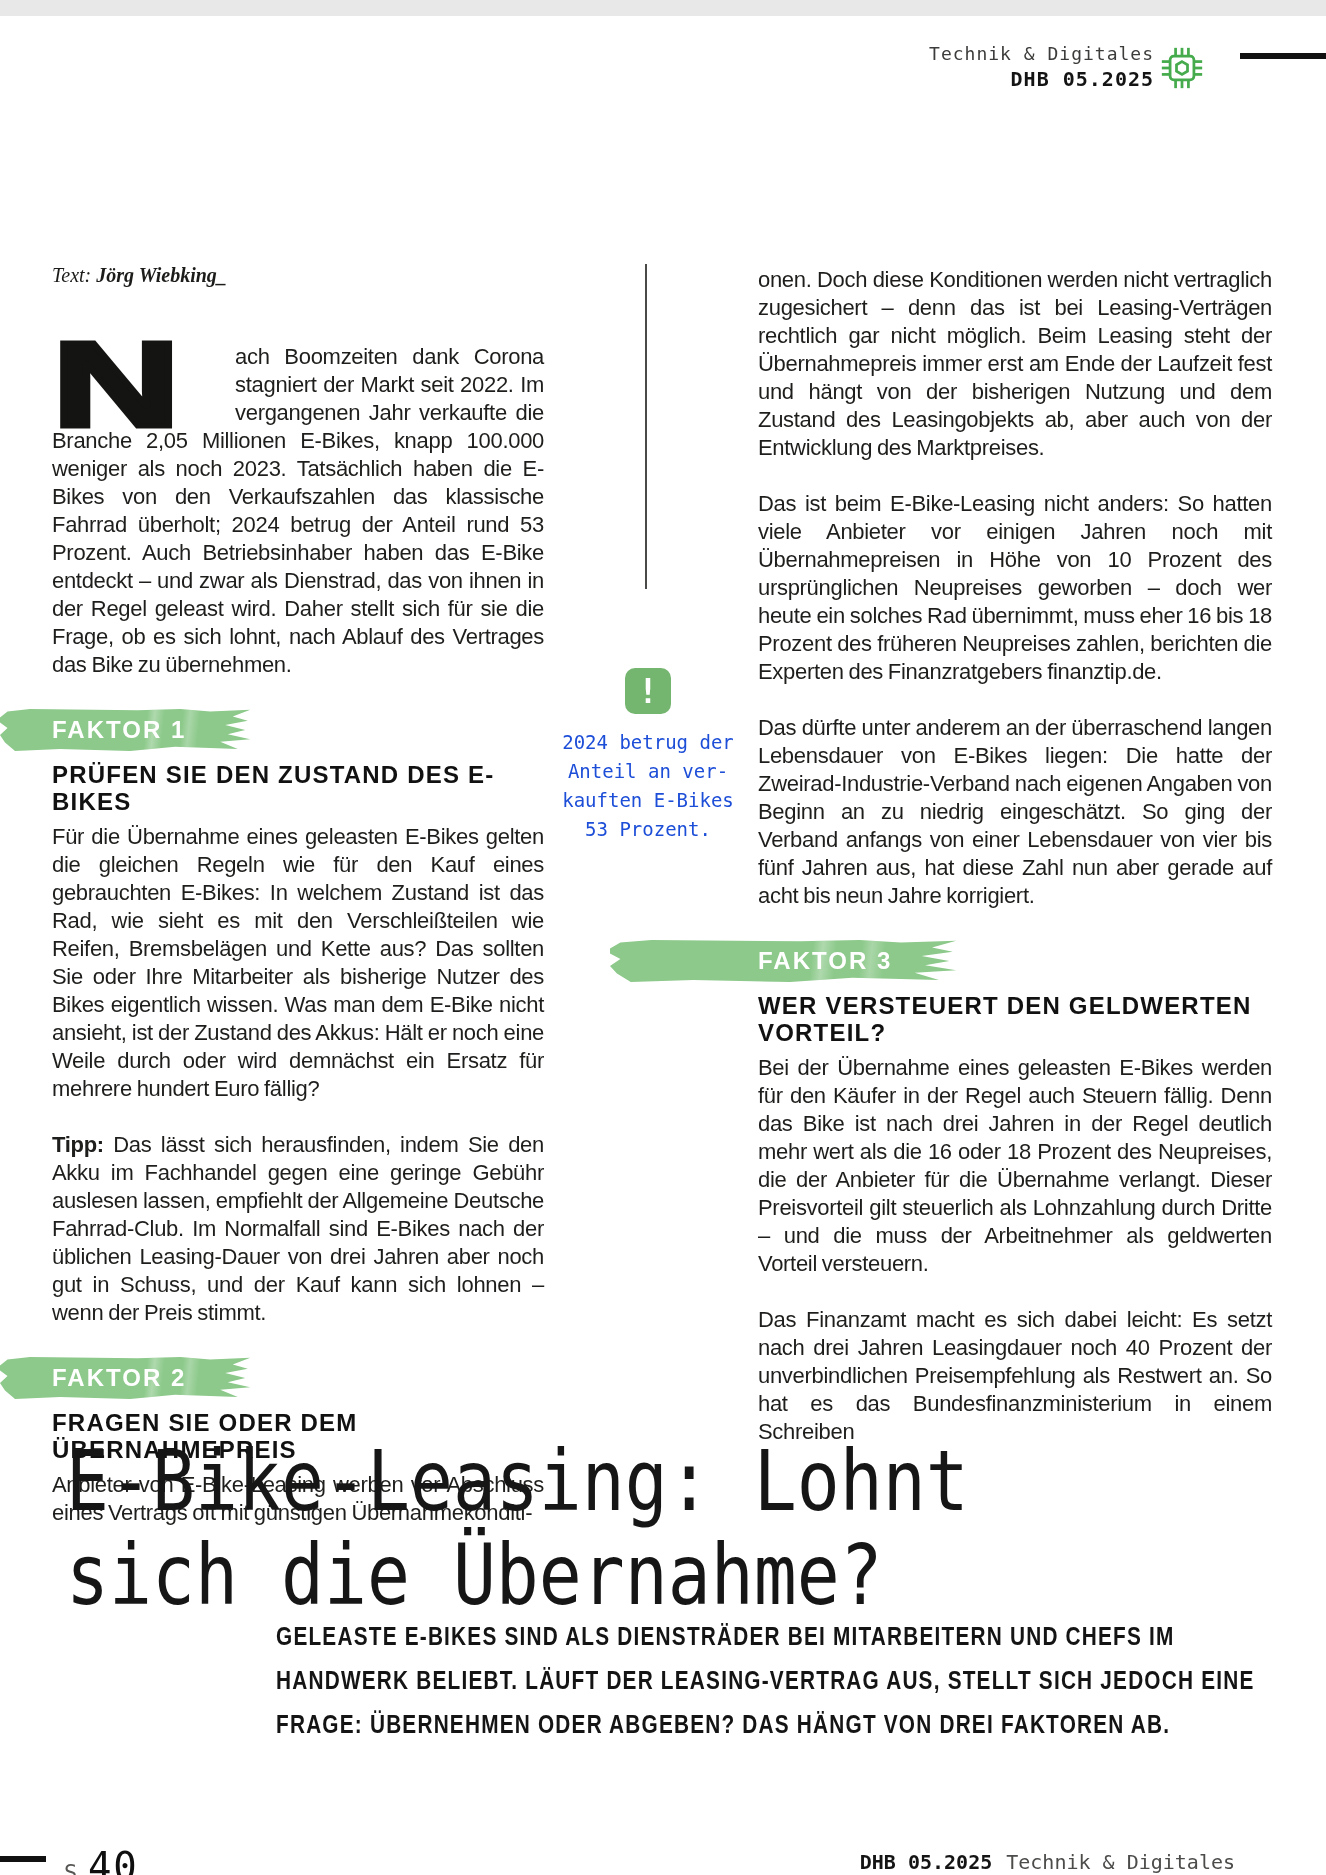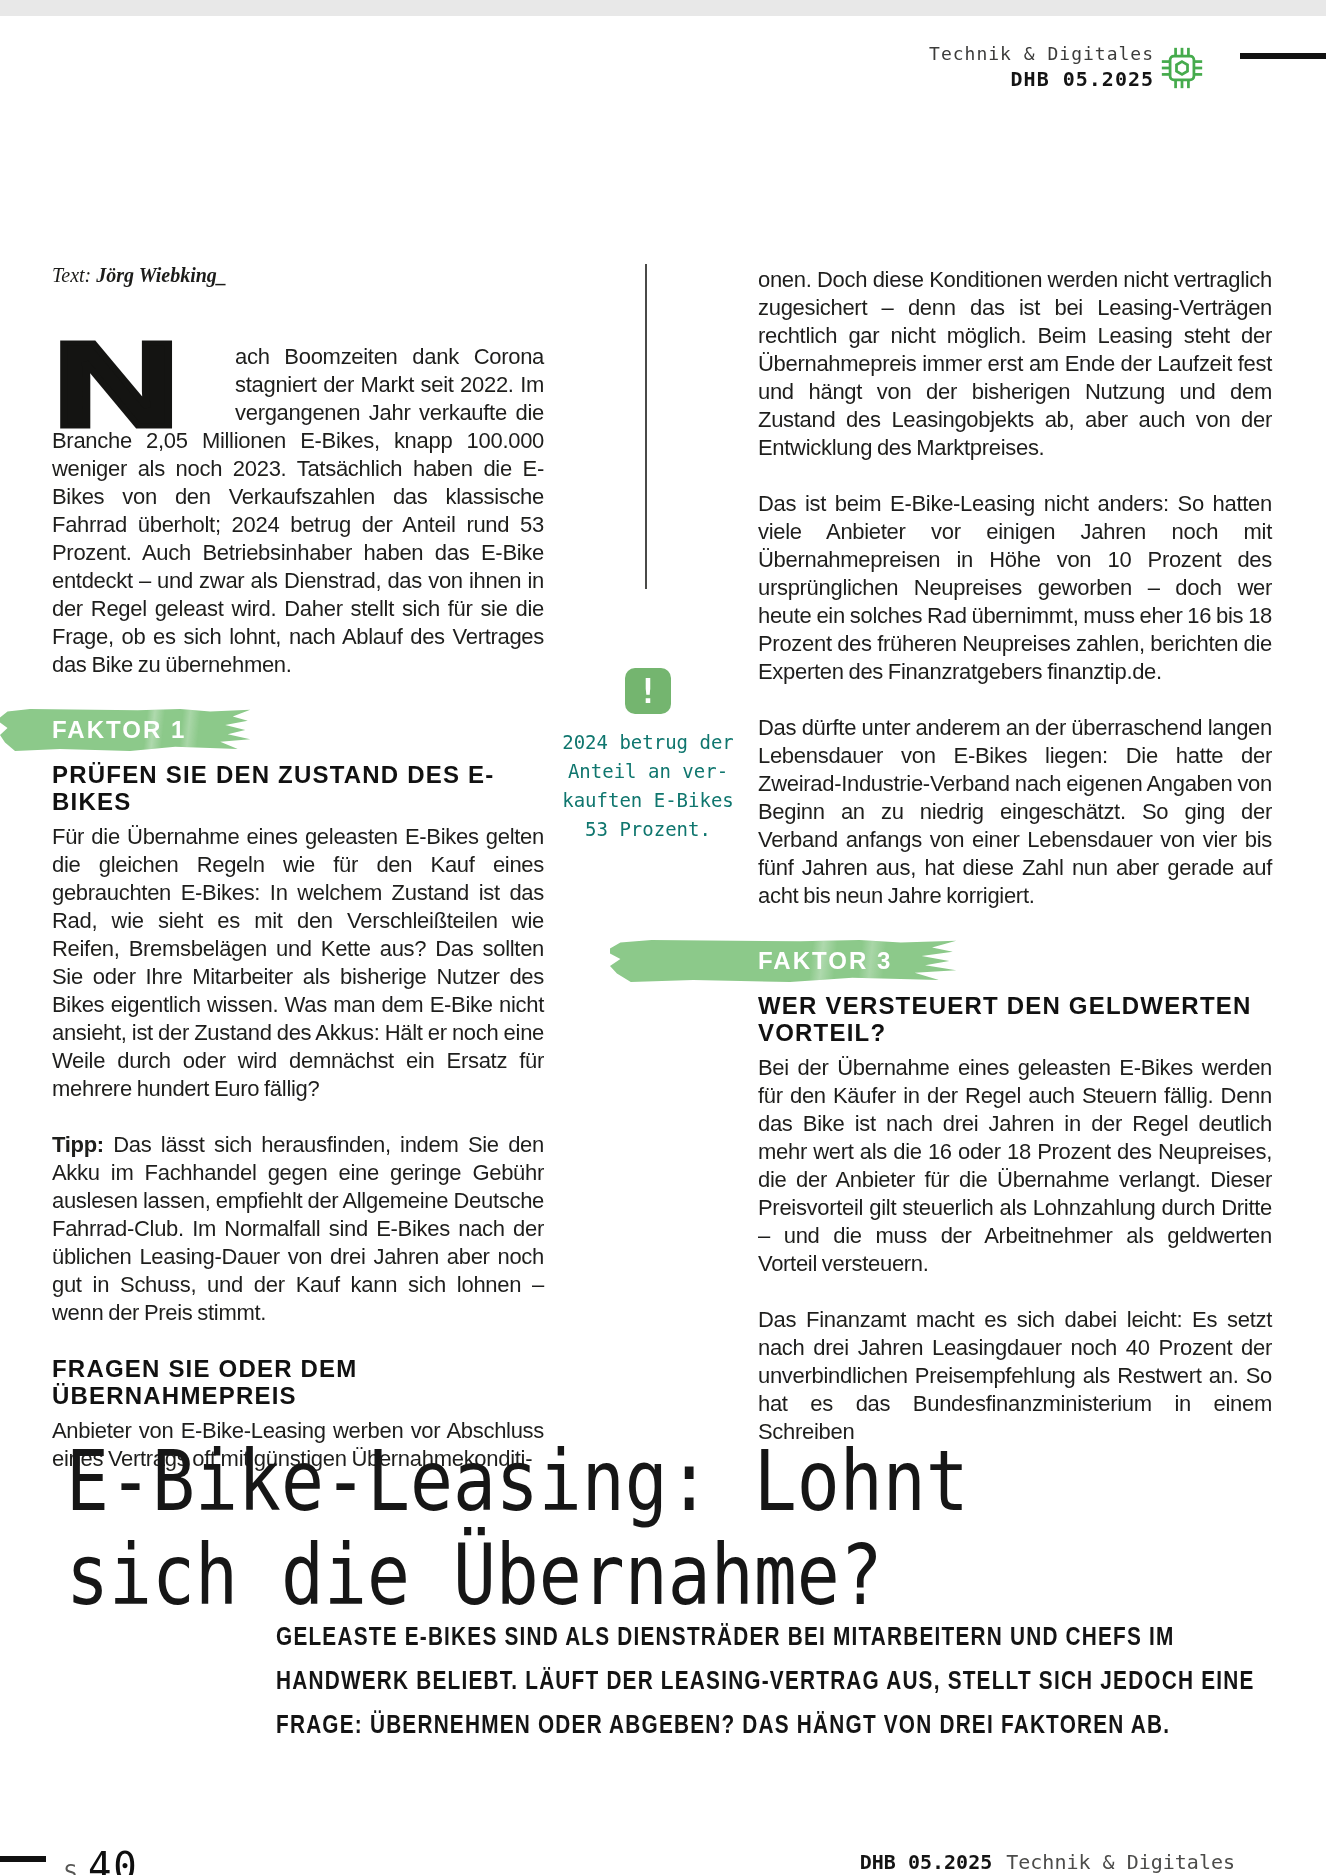--- a/index.html
+++ b/index.html
@@ -57,21 +57,21 @@
   
   .col-divider{position:absolute; left:645px; top:248px; width:2px; height:325px; background:#4a4a48;}
   .pullquote{position:absolute; left:543px; top:652px; width:210px; text-align:center;}
   .pq-icon{
     display:inline-block; width:46px; height:46px; border-radius:10px; background:#74b56f;
     color:#fff; font-family:"DejaVu Sans Mono", monospace; font-weight:bold;
     font-size:34px; line-height:46px; text-align:center; margin:0 auto 14px auto;
   }
   .pq-line{
     font-family:"DejaVu Sans Mono", monospace; font-size:19px; line-height:29px;
-    color:#0f766e; letter-spacing:0;
+    color:#1d4ed8; letter-spacing:0;
   }
 
   
   .headline{
     position:absolute; left:66px; top:1418px; margin:0;
     font-family:"DejaVu Sans Mono", monospace; font-weight:normal;
     font-size:84px; line-height:94px; color:#161616; white-space:nowrap;
     transform:scaleX(0.85); transform-origin:left top; letter-spacing:0;
   }
   .standfirst{
@@ -124,20 +124,21 @@
       <span class="dropcap-box">
           <span class="dropcap">N</span>
         </span><span>ach Boomzeiten dank Corona stagniert der Markt seit 2022. Im vergangenen Jahr verkaufte die Branche 2,05 Millionen E-Bikes, knapp 100.000 weniger als noch 2023. Tatsächlich haben die E-Bikes von den Verkaufszahlen das klassische Fahrrad überholt; 2024 betrug der Anteil rund 53 Prozent. Auch Betriebsinhaber haben das E-Bike entdeckt – und zwar als Dienstrad, das von ihnen in der Regel geleast wird. Daher stellt sich für sie die Frage, ob es sich lohnt, nach Ablauf des Vertrages das Bike zu übernehmen.</span>
     </p>
 
     <div class="faktor-badge">FAKTOR 1</div>
     <h3 class="section-title">PRÜFEN SIE DEN ZUSTAND DES E-BIKES</h3>
     <p>Für die Übernahme eines geleasten E-Bikes gelten die gleichen Regeln wie für den Kauf eines gebrauchten E-Bikes: In welchem Zustand ist das Rad, wie sieht es mit den Verschleißteilen wie Reifen, Bremsbelägen und Kette aus? Das sollten Sie oder Ihre Mitarbeiter als bisherige Nutzer des Bikes eigentlich wissen. Was man dem E-Bike nicht ansieht, ist der Zustand des Akkus: Hält er noch eine Weile durch oder wird demnächst ein Ersatz für mehrere hundert Euro fällig?</p>
     <p><span class="tip-label">Tipp:</span><span> Das lässt sich herausfinden, indem Sie den Akku im Fachhandel gegen eine geringe Gebühr auslesen lassen, empfiehlt der Allgemeine Deutsche Fahrrad-Club. Im Normalfall sind E-Bikes nach der üblichen Leasing-Dauer von drei Jahren aber noch gut in Schuss, und der Kauf kann sich lohnen – wenn der Preis stimmt.</span></p>
 
+    <div class="faktor-badge">FAKTOR 2</div>
     <h3 class="section-title">FRAGEN SIE ODER DEM ÜBERNAHMEPREIS</h3>
     <p>Anbieter von E-Bike-Leasing werben vor Abschluss eines Vertrags oft mit günstigen Übernahmekonditi-</p>
   </div>
 
   <div class="col-divider"></div>
   <div class="pullquote">
     <div class="pq-icon">!</div>
     <div class="pq-line">2024 betrug der</div>
     <div class="pq-line">Anteil an ver-</div>
     <div class="pq-line">kauften E-Bikes</div>

